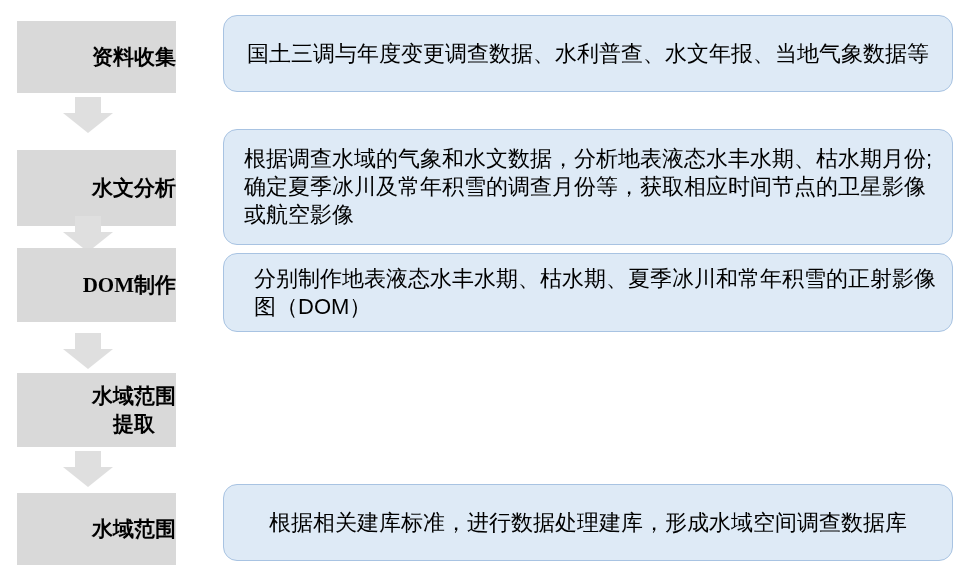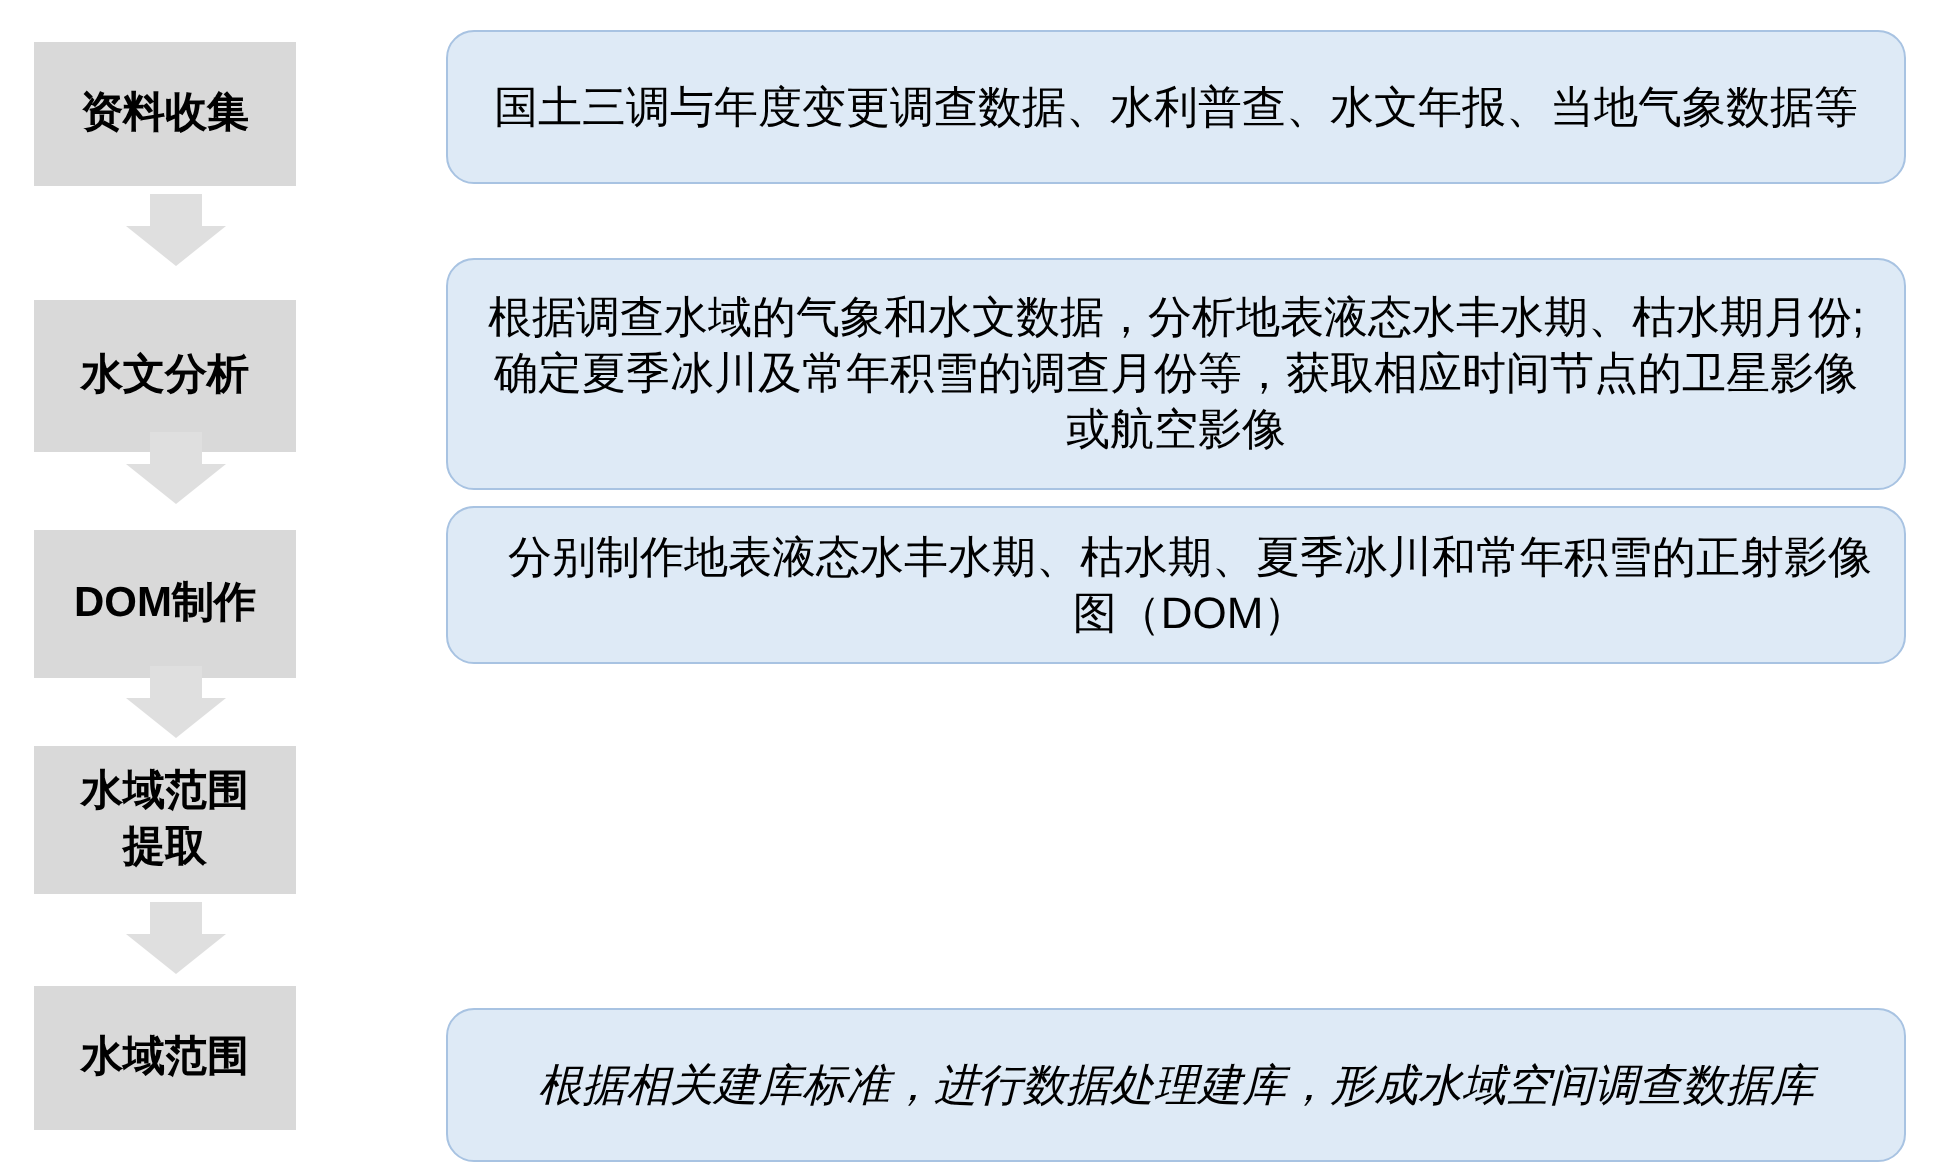--- a/index.html
+++ b/index.html
@@ -19,45 +19,45 @@
   .canvas {
     position: relative;
     width: 971px;
     height: 582px;
     background: var(--bg);
     overflow: hidden;
   }
   .step-box {
     position: absolute;
     left: 17px;
-    width: 131px;
+    width: 159px;
     background: var(--step-fill);
     display: flex;
     align-items: center;
-    justify-content: center;
+    justify-content: flex-end;
     text-align: center;
+    font-family: Liberation Serif, serif;
   }
   .step-box .step-label {
     font-size: 21px;
     font-weight: bold;
     line-height: 28px;
     white-space: pre-line;
     color: var(--text);
   }
   .detail-box {
     position: absolute;
     left: 223px;
     width: 730px;
     background: var(--detail-fill);
     border: 1px solid var(--detail-border);
     border-radius: 14px;
     display: flex;
     align-items: center;
     justify-content: center;
-    text-align: center;
     padding: 4px 10px;
   }
   .detail-box .detail-text {
     font-size: 22px;
     line-height: 28px;
     white-space: pre-line;
     color: var(--text);
   }
   .arrow {
     position: absolute;
@@ -94,21 +94,21 @@
 确定夏季冰川及常年积雪的调查月份等，获取相应时间节点的卫星影像
 或航空影像</span>
   </div>
 
   <div class="arrow" style="top:216px;">
     <svg viewBox="0 0 50 36" preserveAspectRatio="none" aria-hidden="true">
       <polygon points="12,0 38,0 38,16 50,16 25,36 0,16 12,16" fill="currentColor"></polygon>
     </svg>
   </div>
 
-  <div class="step-box" style="top:265px; height:74px;">
+  <div class="step-box" style="top:248px; height:74px;">
     <span class="step-label">DOM制作</span>
   </div>
   <div class="detail-box" style="top:253px; height:79px;padding-left:24px;">
     <span class="detail-text">分别制作地表液态水丰水期、枯水期、夏季冰川和常年积雪的正射影像
 图（DOM）</span>
   </div>
 
   <div class="arrow" style="top:333px;">
     <svg viewBox="0 0 50 36" preserveAspectRatio="none" aria-hidden="true">
       <polygon points="12,0 38,0 38,16 50,16 25,36 0,16 12,16" fill="currentColor"></polygon>
@@ -122,17 +122,17 @@
 
   <div class="arrow" style="top:451px;">
     <svg viewBox="0 0 50 36" preserveAspectRatio="none" aria-hidden="true">
       <polygon points="12,0 38,0 38,16 50,16 25,36 0,16 12,16" fill="currentColor"></polygon>
     </svg>
   </div>
 
   <div class="step-box" style="top:493px; height:72px;">
     <span class="step-label">水域范围</span>
   </div>
-  <div class="detail-box" style="top:504px; height:77px;font-style:italic;">
+  <div class="detail-box" style="top:484px; height:77px;">
     <span class="detail-text">根据相关建库标准，进行数据处理建库，形成水域空间调查数据库</span>
   </div>
 
 </div>
 
 </body></html>

